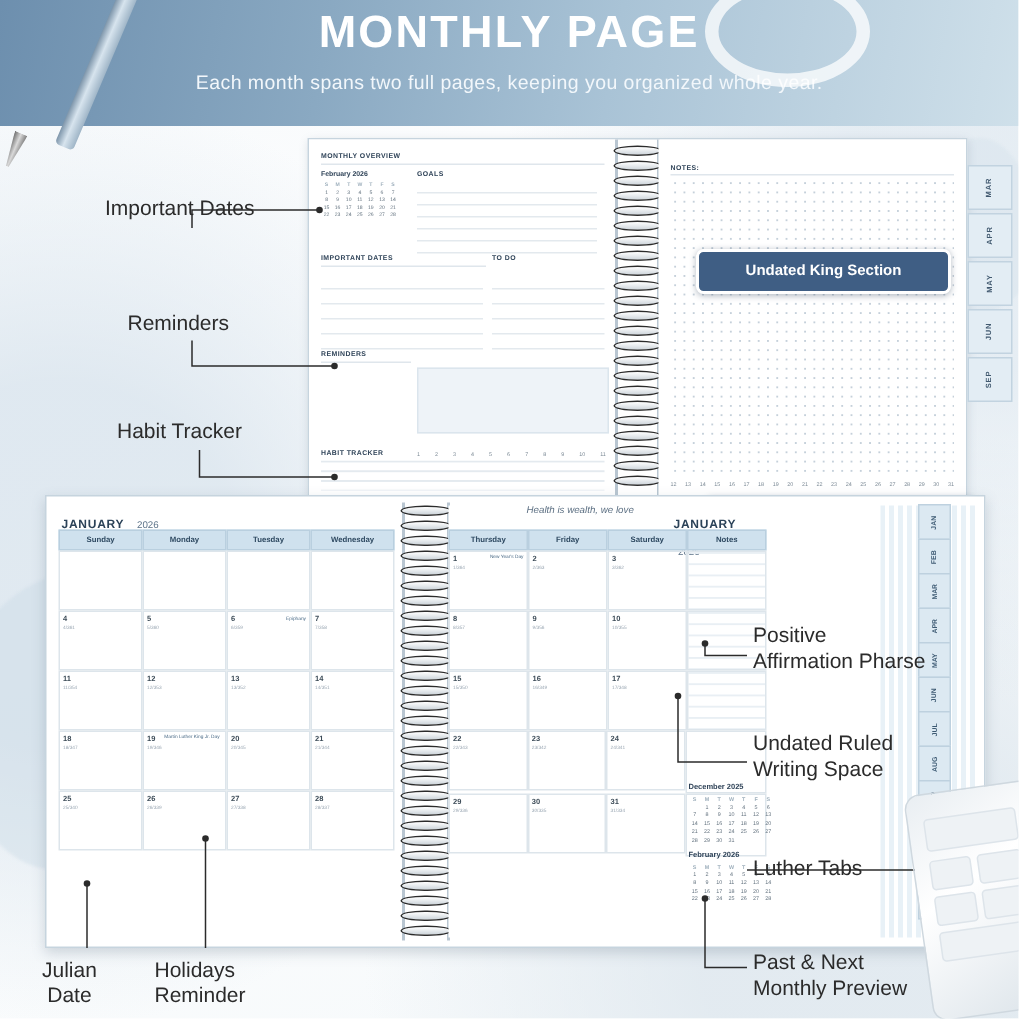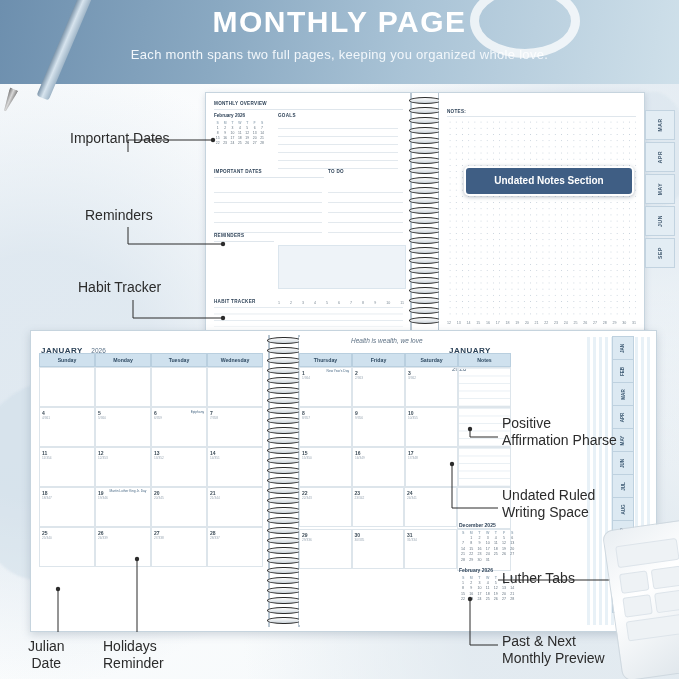--- a/index.html
+++ b/index.html
@@ -138,21 +138,21 @@
 
 <div class="stage">
 
   <div class="bg-white"></div>
   <div class="bg-soft"></div>
   <div class="leaf" style="left:-30px;top:380px;width:150px;height:200px;"></div>
   <div class="leaf" style="left:596px;top:92px;width:96px;height:120px;opacity:.6;"></div>
 
   <div class="banner"></div>
   <div class="banner-title">MONTHLY PAGE</div>
-  <div class="banner-sub">Each month spans two full pages, keeping you organized whole love.</div>
+  <div class="banner-sub">Each month spans two full pages, keeping you organized whole year.</div>
   <div class="clip-top"></div>
   <div class="pen">
     <div class="pen-body"></div>
     <div class="pen-tip"></div>
   </div>
 
   <div class="spread-top">
 
     <div class="page-left">
       <div class="tiny-b" style="position:absolute;left:8px;top:8px;">MONTHLY OVERVIEW</div>
@@ -332,21 +332,21 @@
       <span>MAY</span>
       </div>
     <div class="tabv" style="top:96px;">
       <span>JUN</span>
       </div>
     <div class="tabv" style="top:128px;">
       <span>SEP</span>
       </div>
   </div>
 
-  <div class="pill" style="left:464px;top:166px;width:150px;height:18px;">Undated Notes Section</div>
+  <div class="pill" style="left:464px;top:166px;width:150px;height:18px;">Undated King Section</div>
   <div class="pill" style="left:470px;top:331px;width:160px;height:30px;white-space:pre-line;">Set monthly habit goals and
 track your achievements</div>
 
   <div class="spread-bot">
 
     <div class="bp-left">
       <div style="position:absolute;left:4px;top:2px;">
         <span class="mtitle">JANUARY</span>
         <span style="font-size:6.5px;color:#5b7288;margin-left:4px;">2026</span>
       </div>

